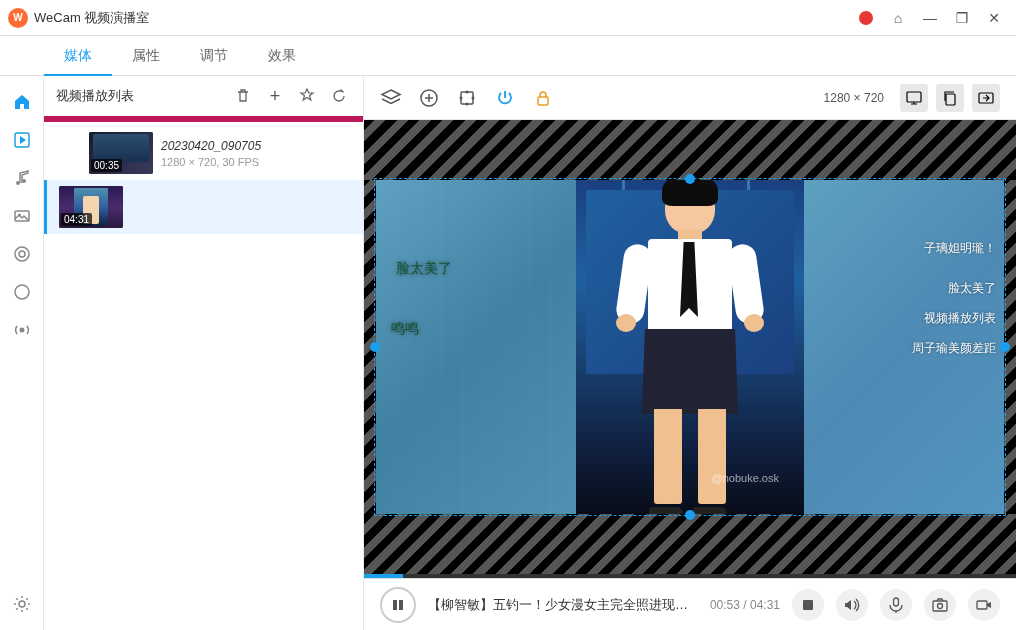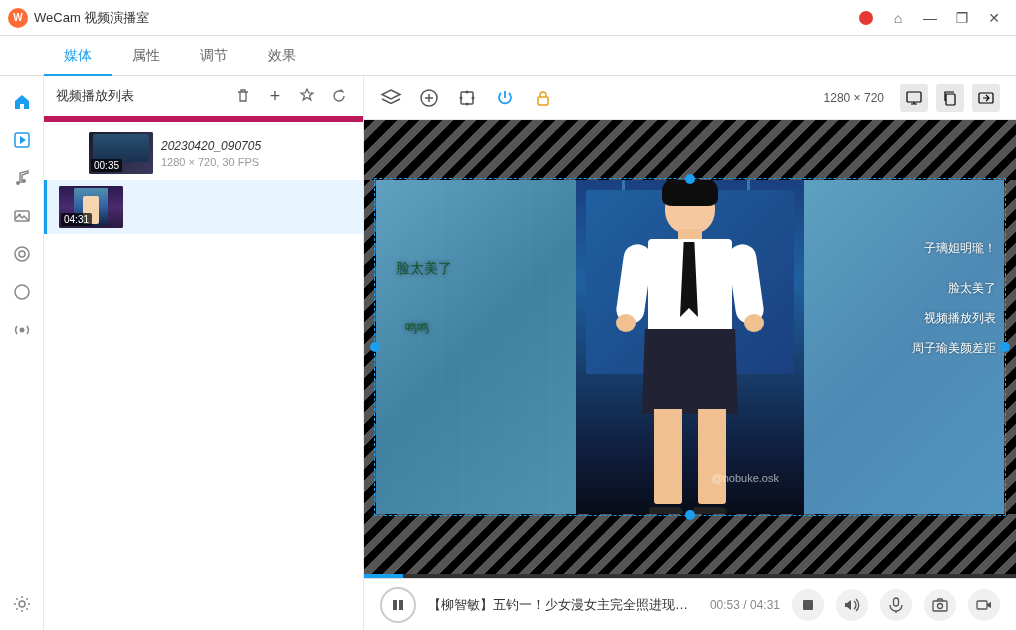--- a/index.html
+++ b/index.html
@@ -393,21 +393,21 @@
             <div class="handle handle-tc"></div>
             <div class="handle handle-bc"></div>
             <div class="handle handle-ml"></div>
             <div class="handle handle-mr"></div>
           </div>
 
           <div class="video-left">
             <div style="position:absolute;inset:0;background:linear-gradient(135deg,#60a0c0,#4080a0,#5090b0);"></div>
             <div style="position:absolute;top:0;left:0;right:0;bottom:0;opacity:0.3;background:repeating-linear-gradient(90deg,transparent,transparent 20px,rgba(255,255,255,0.05) 20px,rgba(255,255,255,0.05) 22px);"></div>
             <div class="comment-text" style="top:80px;left:20px;">脸太美了</div>
-            <div class="comment-text" style="top:140px;left:29px;font-size:12px;">鸣鸣</div>
+            <div class="comment-text" style="top:140px;left:15px;font-size:14px;">鸣鸣</div>
           </div>
 
           <div class="video-center">
 
             <div style="position:absolute;inset:0;background:linear-gradient(180deg,#1a4080 0%,#2060a0 30%,#102040 80%,#080c18 100%);"></div>
 
             <div style="position:absolute;top:0;left:20%;width:3px;height:60%;background:linear-gradient(180deg,rgba(100,200,255,0.4),transparent);"></div>
             <div style="position:absolute;top:0;left:50%;width:3px;height:60%;background:linear-gradient(180deg,rgba(100,200,255,0.3),transparent);"></div>
             <div style="position:absolute;top:0;left:75%;width:3px;height:60%;background:linear-gradient(180deg,rgba(100,200,255,0.4),transparent);"></div>
 

